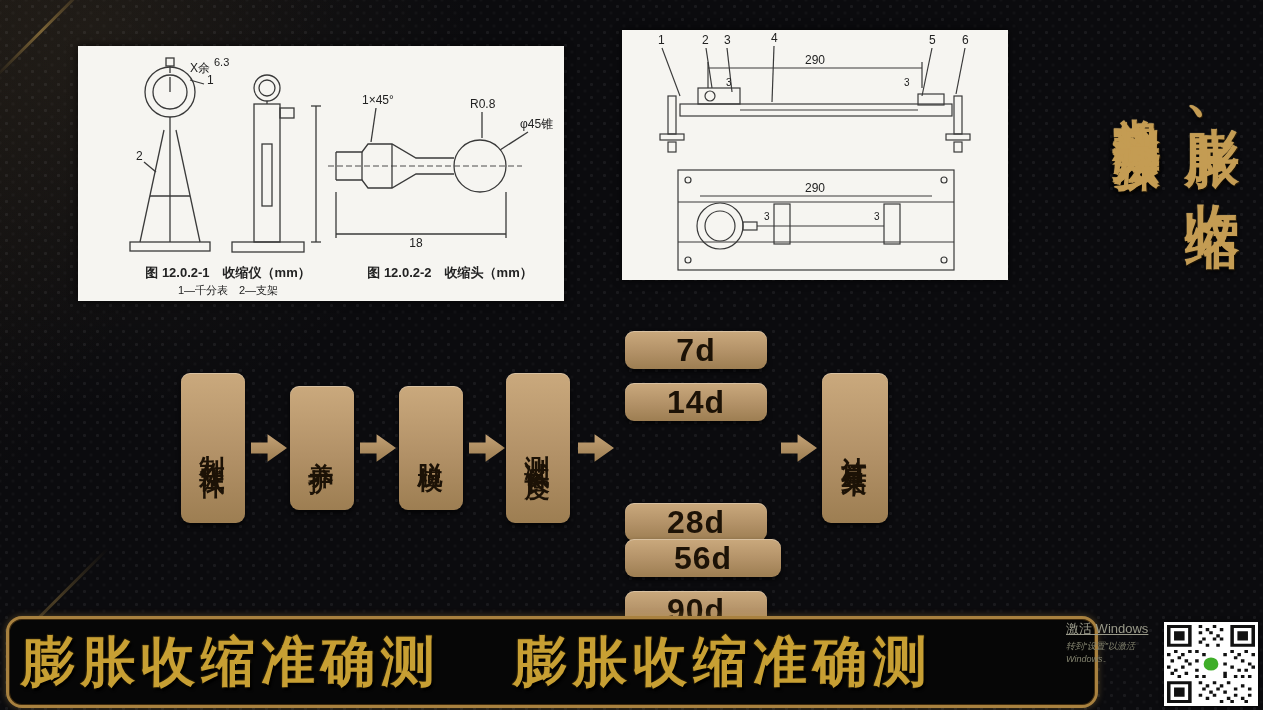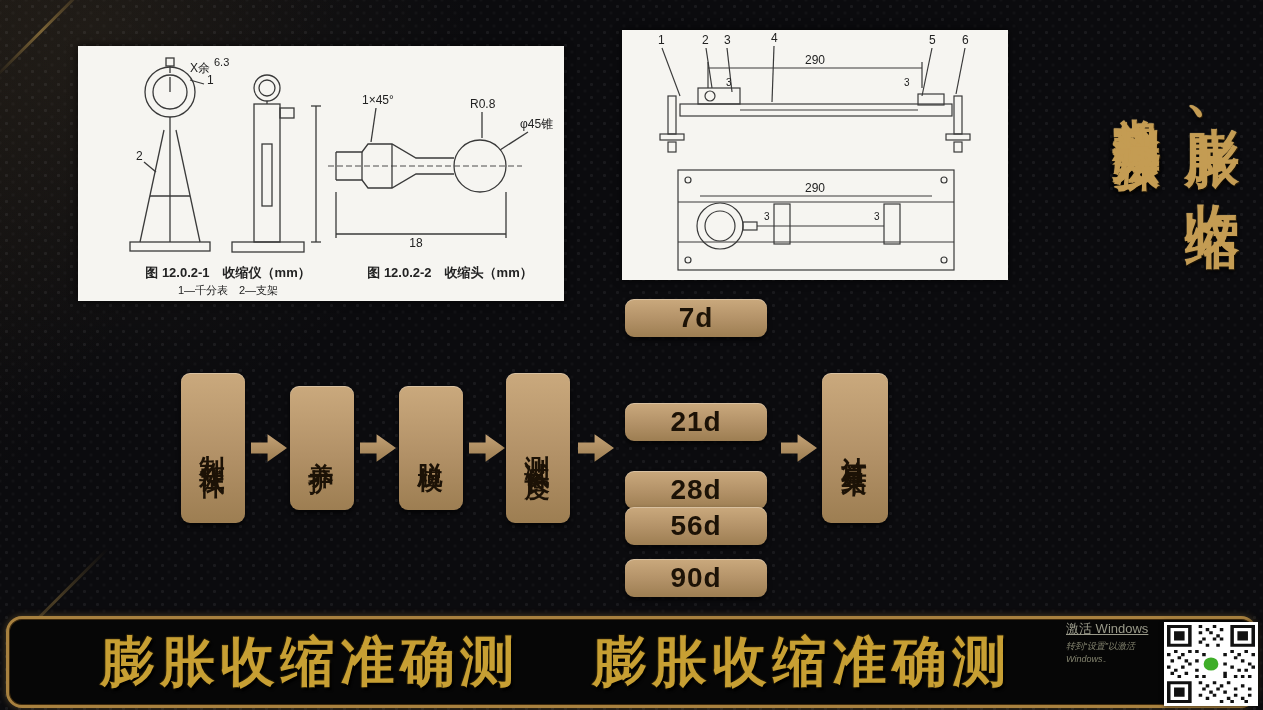--- a/index.html
+++ b/index.html
@@ -25,33 +25,33 @@
   .panel.left{left:78px; top:30px; width:486px; height:255px;margin-top:16px;}
   .panel.right{left:622px; top:30px; width:386px; height:250px;}
   .panel svg{display:block; width:100%; height:100%;}
 
   .fbox{position:absolute; border-radius:9px;
     background:linear-gradient(180deg,#caa97d 0%,#b29167 55%,#9d7e52 100%);
     box-shadow:0 3px 5px rgba(0,0,0,.65), inset 0 1px 0 rgba(255,255,255,.28);
     color:#1c1206; display:flex; align-items:center; justify-content:center;
     font-weight:bold;}
   .fbox.vert{writing-mode:vertical-rl; text-orientation:upright; font-size:25px; letter-spacing:6px;}
-  .fbox.dur{font-size:28px; letter-spacing:1px;}
+  .fbox.dur{font-size:32px; letter-spacing:1px;margin-top:32px;}
 
   .arrow{position:absolute; width:36px; height:30px;
     background:linear-gradient(180deg,#c4a276,#9b7c50);
     clip-path:polygon(0 32%, 46% 32%, 46% 4%, 100% 50%, 46% 96%, 46% 68%, 0 68%);}
 
   .vtitle{position:absolute; writing-mode:vertical-rl; text-orientation:upright;
     font-weight:bold; color:#c49c53;
     text-shadow:0 3px 4px rgba(0,0,0,.85), 1px 1px 0 rgba(60,40,10,.9), 0 0 1px #ecd092;}
   .vtitle.main{left:1106px; top:80px; font-size:47px; letter-spacing:4px;}
   .vtitle.sub{left:1176px; top:84px; font-size:54px; letter-spacing:8px;}
 
-  .banner{position:absolute; left:6px; top:616px; width:1251px; height:92px;
+  .banner{position:absolute; left:6px; top:616px; width:1092px; height:92px;
     border:3px solid #a8813f; border-radius:16px; background:#060606;
     box-shadow:inset 0 0 0 1px rgba(70,48,14,.9), 0 0 7px rgba(210,170,90,.35);
     display:flex; align-items:center; justify-content:center; gap:72px; padding-right:150px;}
   .slogan{font-family:"DejaVu Serif", serif; font-weight:bold; font-size:54px;
     color:#c79f33; letter-spacing:6px;
     text-shadow:2px 3px 2px rgba(0,0,0,.95), 0 0 2px #7a5c14;}
 
   .watermark{position:absolute; left:1066px; top:620px; width:100px; color:#9a9a8a; z-index:3;}
   .wm1{font-size:13px; white-space:nowrap;text-decoration:underline;}
   .wm2{font-size:9px; color:#84846f; margin-top:2px; max-height:22px; overflow:hidden;font-style:italic;}
@@ -193,23 +193,23 @@
   <div class="fbox vert" style="left:181px;top:373px;width:64px;height:150px">制作试件</div>
   <div class="arrow" style="left:251px;top:433px"></div>
   <div class="fbox vert" style="left:290px;top:386px;width:64px;height:124px">养护</div>
   <div class="arrow" style="left:360px;top:433px"></div>
   <div class="fbox vert" style="left:399px;top:386px;width:64px;height:124px">脱模</div>
   <div class="arrow" style="left:469px;top:433px"></div>
   <div class="fbox vert" style="left:506px;top:373px;width:64px;height:150px">测试长度</div>
   <div class="arrow" style="left:578px;top:433px"></div>
 
   <div class="fbox dur" style="left:625px;top:299px;width:142px;height:38px">7d</div>
-  <div class="fbox dur" style="left:625px;top:403px;width:142px;height:38px">21d</div>
+  <div class="fbox dur" style="left:625px;top:351px;width:142px;height:38px">14d</div>
   <div class="fbox dur" style="left:625px;top:471px;width:142px;height:38px">28d</div>
-  <div class="fbox dur" style="left:625px;top:507px;width:142px;height:38px">56d</div>
+  <div class="fbox dur" style="left:625px;top:507px;width:156px;height:38px">56d</div>
   <div class="fbox dur" style="left:625px;top:559px;width:142px;height:38px">90d</div>
 
   <div class="arrow" style="left:781px;top:433px"></div>
   <div class="fbox vert" style="left:822px;top:373px;width:66px;height:150px">计算结果</div>
 
   <div class="banner">
     <span class="slogan">膨胀收缩准确测</span>
     <span class="slogan">膨胀收缩准确测</span>
   </div>
 

